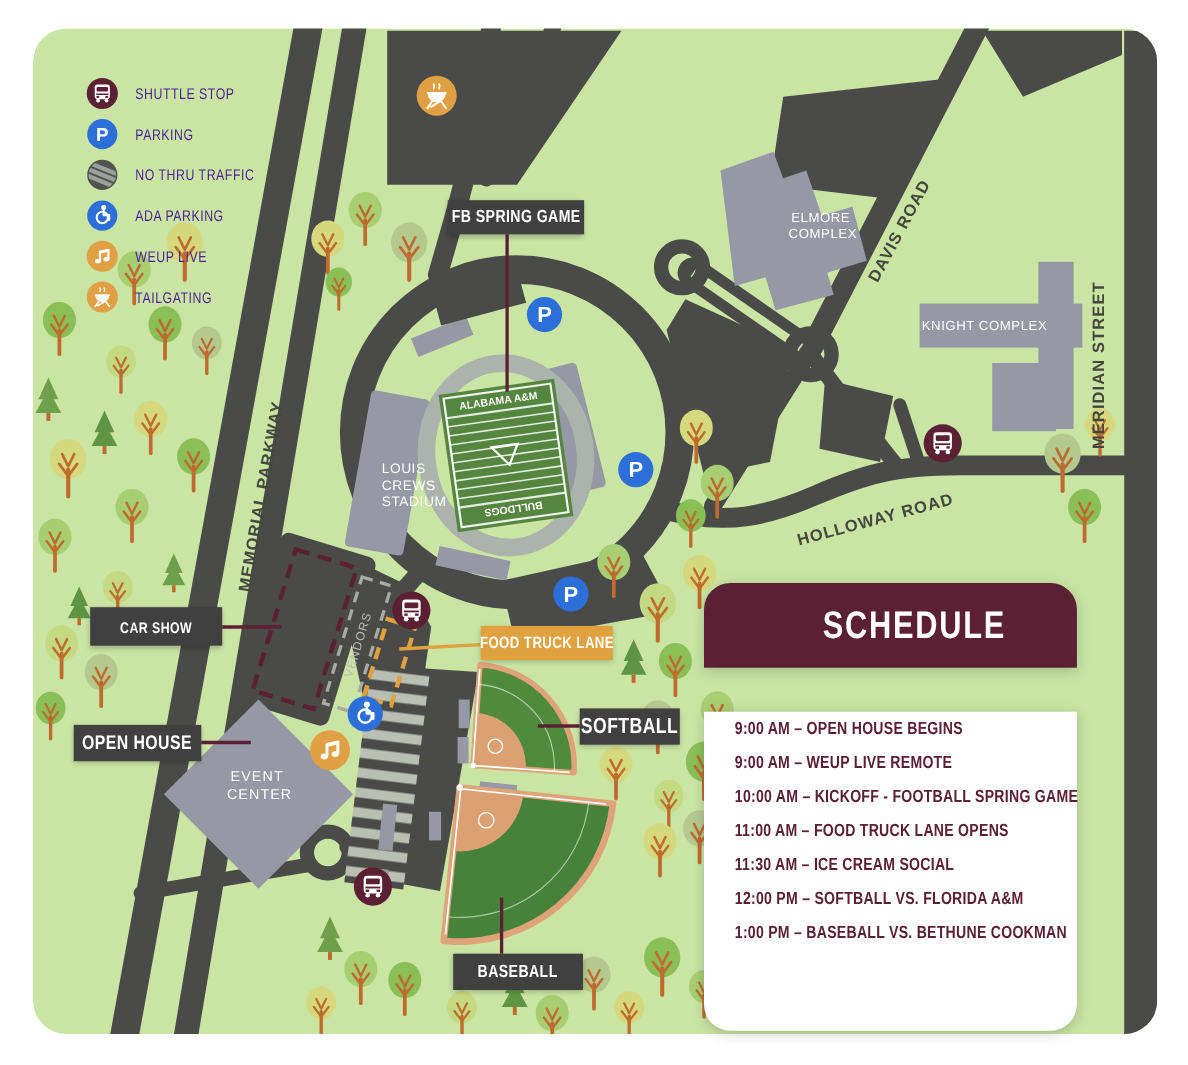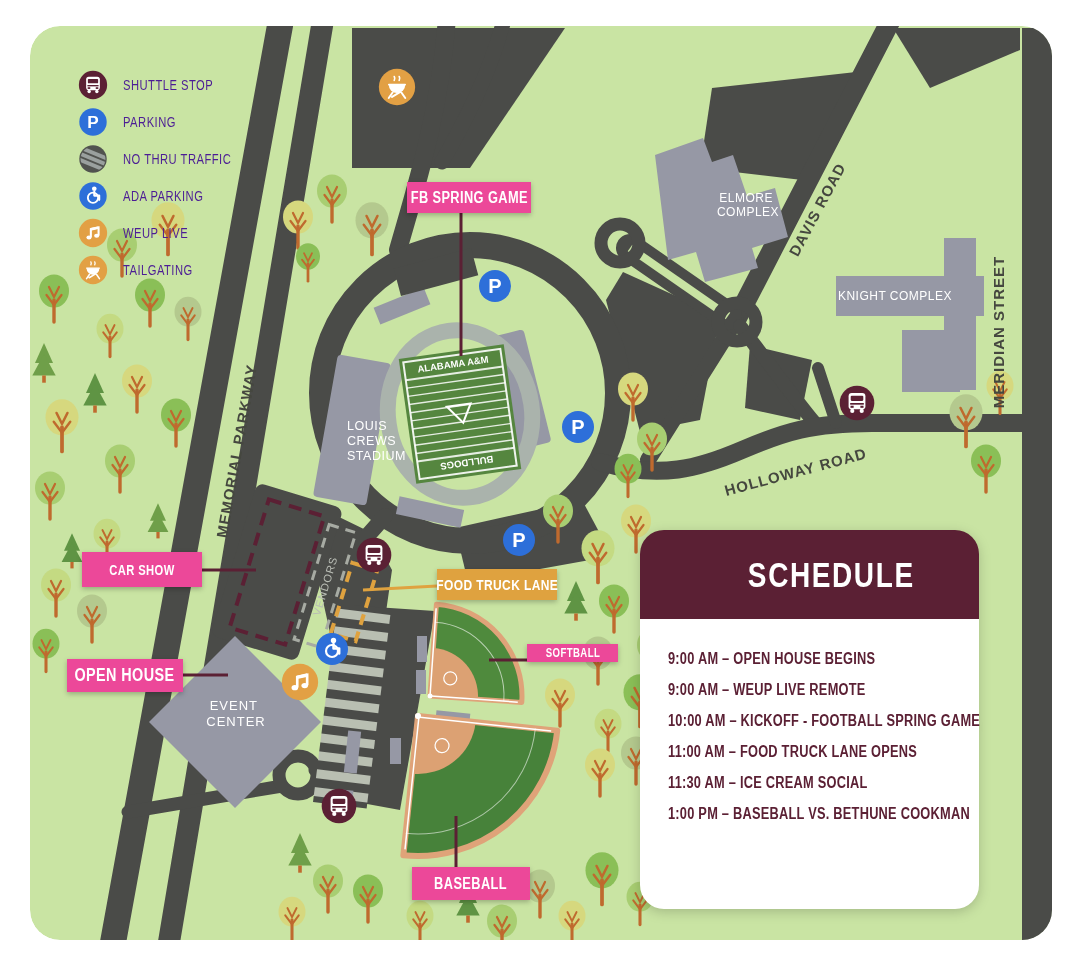--- a/index.html
+++ b/index.html
@@ -8,35 +8,35 @@
   .cond{display:inline-block;transform:scaleX(.8);transform-origin:center center;white-space:nowrap;}
   .cond-l{transform-origin:left center;}
 
   
   .legend{position:absolute;left:78px;top:66px;}
   .legend-row{display:flex;align-items:center;height:37px;}
   .legend-icon{width:30px;height:30px;margin-right:15px;flex:none;}
   .legend-label{font-size:14px;color:#4c1d95;letter-spacing:.6px;font-weight:500;}
 
   
-  .callout{position:absolute;background:#ec4899;color:#fff;display:flex;align-items:center;justify-content:center;
+  .callout{position:absolute;background:#404040;color:#fff;display:flex;align-items:center;justify-content:center;
            font-weight:bold;letter-spacing:.5px;box-shadow:0 2px 5px rgba(0,0,0,.25);}
   .callout.orange{background:#dfa23f;}
   .co-fb{left:407px;top:182px;width:124px;height:31px;font-size:16px;}
   .co-carshow{left:82px;top:552px;width:120px;height:35px;font-size:14px;}
   .co-openhouse{left:67px;top:659px;width:116px;height:33px;font-size:18px;}
   .co-ftl{left:437px;top:569px;width:120px;height:31px;font-size:15px;text-align:center;}
-  .co-softball{left:527px;top:644px;width:91px;height:18px;font-size:12px;}
+  .co-softball{left:527px;top:644px;width:91px;height:33px;font-size:20px;}
   .co-baseball{left:400px;top:867px;width:118px;height:33px;font-size:16px;margin-left:12px;}
 
   
   .sched{position:absolute;left:640px;top:530px;width:339px;height:367px;filter:drop-shadow(0 3px 6px rgba(0,0,0,.18));}
-  .sched-header{height:89px;background:#5b2034;border-radius:24px 24px 0 0;display:flex;align-items:center;justify-content:center;padding-left:44px;}
+  .sched-header{height:77px;background:#5b2034;border-radius:24px 24px 0 0;display:flex;align-items:center;justify-content:center;padding-left:44px;}
   .sched-title{color:#fff;font-size:35px;font-weight:bold;letter-spacing:2px;}
-  .sched-body{height:290px;background:#fff;border-radius:0 0 24px 24px;padding:24px 0 0 28px;box-sizing:border-box;}
+  .sched-body{height:290px;background:#fff;border-radius:0 0 24px 24px;padding:0 0 0 28px;box-sizing:border-box;margin-top:40px;}
   .sched-item{height:31px;line-height:31px;font-size:16px;font-weight:bold;color:#5b2034;letter-spacing:.3px;}
 </style>
 </head>
 <body>
 
 <div class="stage">
 
 <svg class="map" width="1080" height="968" viewBox="0 0 1080 968">
   <defs>
     <clipPath id="mapclip">
@@ -397,17 +397,18 @@
   <div class="sched">
     <div class="sched-header">
       <span class="sched-title"><span class="cond">SCHEDULE</span></span>
     </div>
     <div class="sched-body">
       <div class="sched-item"><span class="cond cond-l">9:00 AM – OPEN HOUSE BEGINS</span></div>
       <div class="sched-item"><span class="cond cond-l">9:00 AM – WEUP LIVE REMOTE</span></div>
       <div class="sched-item"><span class="cond cond-l">10:00 AM – KICKOFF - FOOTBALL SPRING GAME</span></div>
       <div class="sched-item"><span class="cond cond-l">11:00 AM – FOOD TRUCK LANE OPENS</span></div>
       <div class="sched-item"><span class="cond cond-l">11:30 AM – ICE CREAM SOCIAL</span></div>
+      <div class="sched-item"><span class="cond cond-l">12:00 PM – SOFTBALL VS. FLORIDA A&amp;M</span></div>
       <div class="sched-item"><span class="cond cond-l">1:00 PM – BASEBALL VS. BETHUNE COOKMAN</span></div>
     </div>
   </div>
 
 </div>
 
 </body></html>

